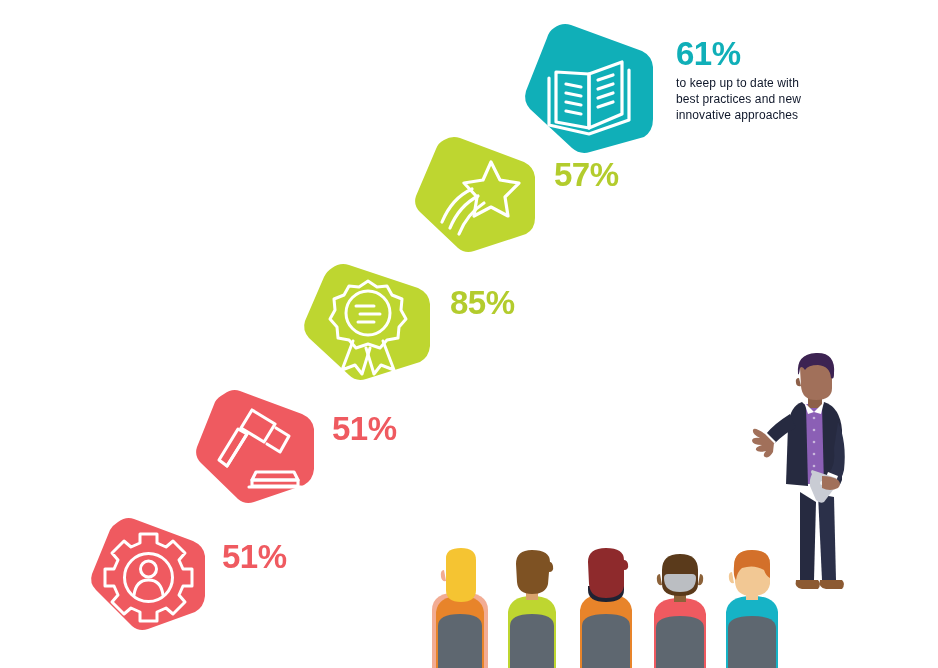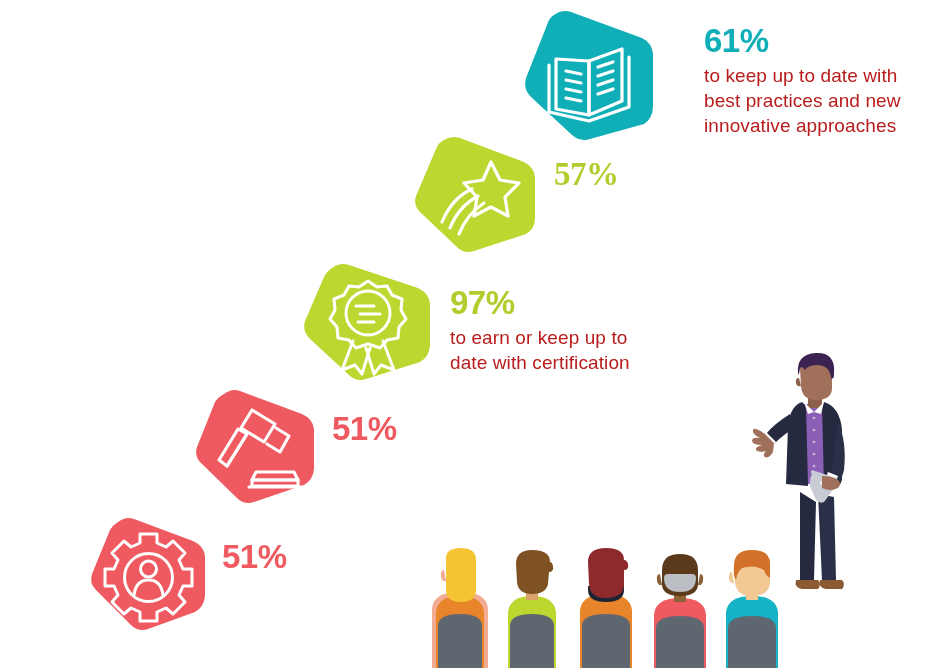--- a/index.html
+++ b/index.html
@@ -19,30 +19,30 @@
   .hex{display:block;}
   .stat-text{margin-left:10px;padding-top:6px;}
   .pct{
     font-weight:bold;
     font-size:33px;
     line-height:1.0;
     letter-spacing:-0.5px;
     margin-bottom:6px;
   }
   .desc{
-    color:#b91c1c;
-    font-size:19px;
+    color:#0f172a;
+    font-size:12px;
     line-height:1.32;
     white-space:pre-line;
     letter-spacing:.1px;
   }
 
   
-  #row-1{left:518px;top:8px;gap:28px;}
-  #row-2{left:408px;top:134px;font-family:Liberation Serif, serif;}
+  #row-1{left:518px;top:21px;}
+  #row-2{left:408px;top:134px;}
   #row-3{left:298px;top:262px;}
   #row-4{left:190px;top:388px;}
   #row-5{left:86px;top:516px;}
 
   #row-1 .stat-text{margin-left:16px;padding-top:16px;}
   #row-2 .stat-text{margin-left:12px;padding-top:24px;}
   #row-3 .stat-text{margin-left:12px;padding-top:24px;}
   #row-4 .stat-text{margin-left:12px;padding-top:24px;}
   #row-5 .stat-text{margin-left:12px;padding-top:24px;}
 
@@ -108,23 +108,21 @@
           <circle cx="70" cy="51" r="22"></circle>
           <path d="M58 44 L76 44"></path>
             <path d="M62 52 L82 52"></path>
             <path d="M60 60 L76 60"></path>
           <path d="M55 79 L44 108 L57 103 L64 112 L72 86"></path>
           <path d="M85 79 L96 108 L83 103 L76 112 L68 86"></path>
         </g>
       </svg>
     </div>
     <div class="stat-text">
-      <div class="pct" style="color:#B3CC2D">97%</div>
-      <div class="desc">to earn or keep up to
-date with certification</div>
+      <div class="pct" style="color:#B3CC2D">85%</div>
     </div>
   </div>
 
   <div class="stat-row" id="row-4">
     <div class="hex-wrap">
       <svg class="hex" width="130" height="120" viewBox="0 0 130 120">
         <path d="M34 6 Q42 0 50 3 L112 26 Q123 31 124 41 L124 81 Q123 92 114 97 L64 114 Q55 117 48 111 L11 75 Q4 68 7 59 L25 14 Q28 9 34 6 Z" fill="#EF5A60"></path>
         <g fill="none" stroke="#ffffff" stroke-width="3.1" stroke-linecap="round" stroke-linejoin="round">
           <path d="M62 22 L85 36 L74 54 L51 40 Z"></path>
           <path d="M86 40 L99 48 L90 64 L77 56"></path>

